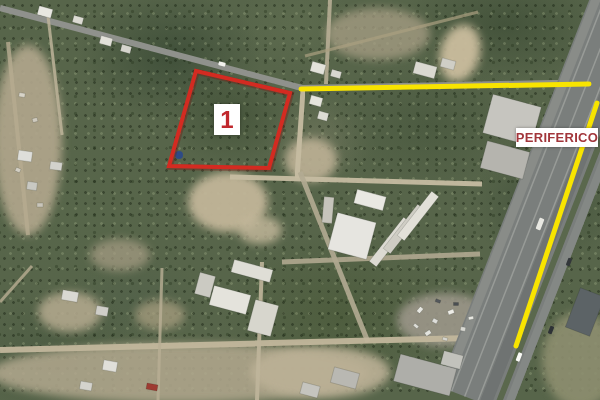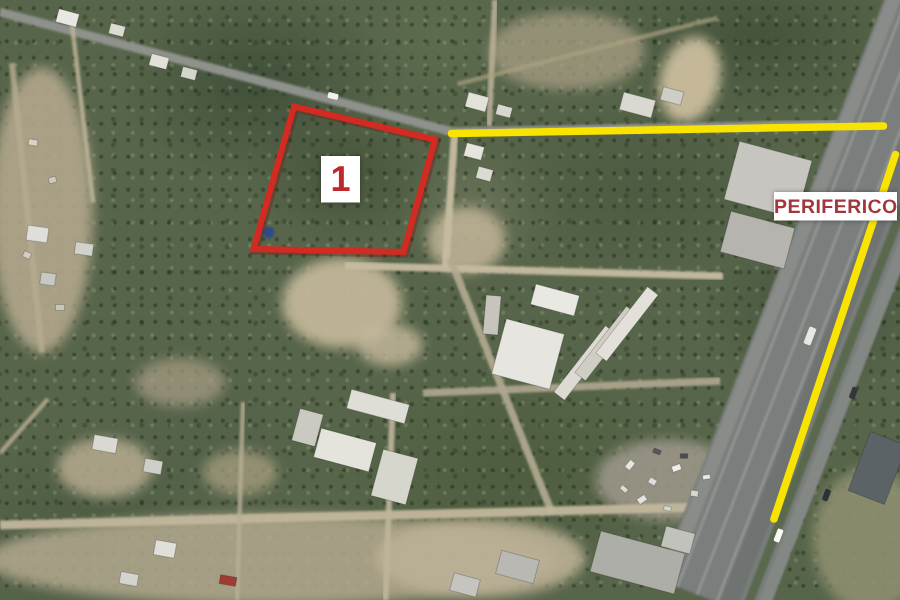--- a/index.html
+++ b/index.html
@@ -28,21 +28,21 @@
       radial-gradient(circle, rgba(38,52,28,0.38) 1.2px, transparent 2.1px);
     background-size: 9px 11px, 13px 15px, 19px 17px;
     background-position: 0 0, 4px 6px, 9px 3px;
   }
   svg.map{position:absolute;inset:0;display:block;}
   .badge{
     position:absolute;display:flex;align-items:center;justify-content:center;
     font-weight:bold;line-height:1;box-shadow:0 0 3px rgba(0,0,0,.35);
   }
   .roadlabel{
-    position:absolute;display:flex;align-items:center;justify-content:flex-start;
+    position:absolute;display:flex;align-items:center;justify-content:center;
     font-weight:bold;line-height:1;letter-spacing:.3px;box-shadow:0 0 3px rgba(0,0,0,.35);
     white-space:nowrap;
   }
 </style>
 </head>
 <body>
 
 <div class="stage">
   <div class="grain"></div>
 

